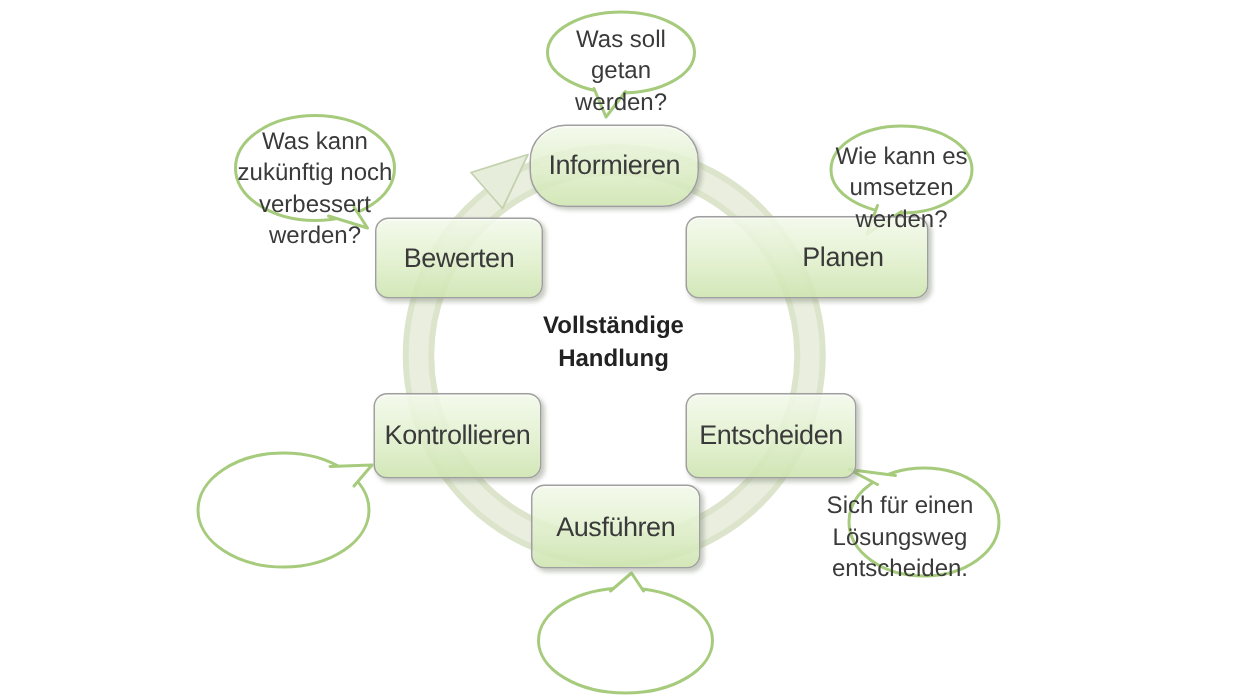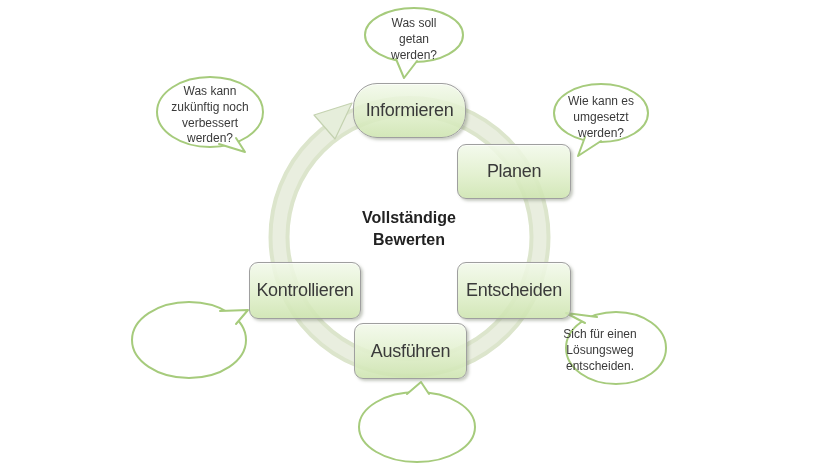--- a/index.html
+++ b/index.html
@@ -76,21 +76,21 @@
     font-size: 16px;
     font-weight: bold;
     line-height: 1.35;
     color: #222222;
     white-space: pre-line;
   }
   .bubble-text {
     position: absolute;
     z-index: 3;
     text-align: center;
-    font-size: 12px;
+    font-size: 16px;
     line-height: 1.32;
     color: var(--text, #3a3a3a);
     white-space: pre-line;
   }
   .bt-top          { left: 364px; top: 16px;  width: 100px; }
   .bt-top-right    { left: 551px; top: 94px;  width: 100px; }
   .bt-top-left     { left: 157px; top: 84px;  width: 106px; text-align: center; }
   .bt-bottom-left  { left: 131px; top: 308px; width: 116px; }
   .bt-bottom       { left: 359px; top: 401px; width: 116px; }
   .bt-bottom-right { left: 550px; top: 327px; width: 100px; }
@@ -136,41 +136,44 @@
 
     <g>
       <ellipse class="bubble-shape" cx="616" cy="348" rx="50" ry="36"></ellipse>
       <path class="bubble-tail" d="M 585 323 L 566 313 L 597 317"></path>
     </g>
   </svg>
 
   <div class="step-box" style="left:353px; top:83px; width:111px; height:53px;border-radius:24px;">
     <span class="step-label">Informieren</span>
   </div>
-  <div class="step-box" style="left:457px; top:144px; width:112px; height:53px;">
+  <div class="step-box" style="left:457px; top:144px; width:112px; height:53px;padding-left:48px;">
     <span class="step-label">Planen</span>
   </div>
   <div class="step-box" style="left:457px; top:262px; width:112px; height:55px;">
     <span class="step-label">Entscheiden</span>
   </div>
   <div class="step-box" style="left:354px; top:323px; width:111px; height:54px;justify-content:center;">
     <span class="step-label">Ausführen</span>
   </div>
   <div class="step-box" style="left:249px; top:262px; width:110px; height:55px;align-items:center;">
     <span class="step-label">Kontrollieren</span>
   </div>
+  <div class="step-box" style="left:250px; top:145px; width:110px; height:52px;">
+    <span class="step-label">Bewerten</span>
+  </div>
 
   <div class="center-label">Vollständige
-Bewerten</div>
+Handlung</div>
 
   <div class="bubble-text bt-top">Was soll
 getan
 werden?</div>
   <div class="bubble-text bt-top-right">Wie kann es
-umgesetzt
+umsetzen
 werden?</div>
   <div class="bubble-text bt-top-left">Was kann
 zukünftig noch
 verbessert
 werden?</div>
   <div class="bubble-text bt-bottom-right">Sich für einen
 Lösungsweg
 entscheiden.</div>
 
 </div>

